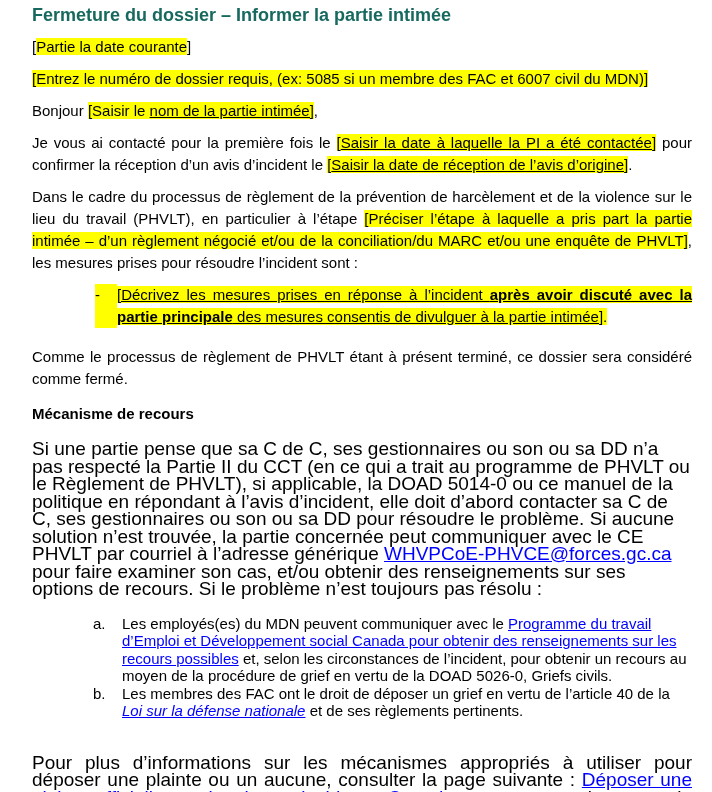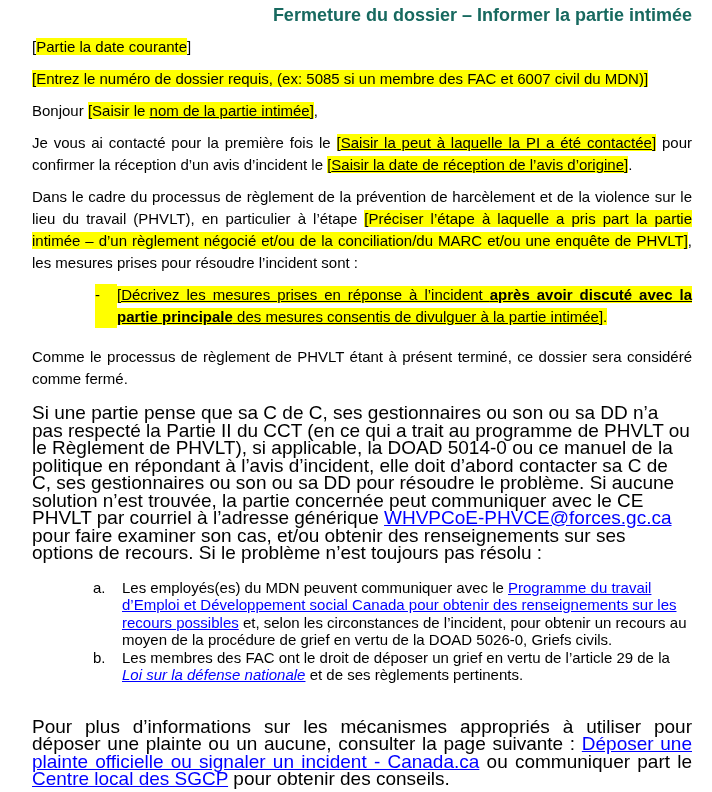--- a/index.html
+++ b/index.html
@@ -10,21 +10,21 @@
   }
   html,body{margin:0;padding:0;}
   body{
     width:712px;height:792px;overflow:hidden;
     background:#ffffff;color:var(--text);
     font-family:"Liberation Sans","DejaVu Sans",sans-serif;
   }
   .page{padding:2px 20px 0 32px;}
   .title{
     font-size:18px;line-height:26px;font-weight:bold;
-    text-align:right;color:var(--title);
+    text-align:left;color:var(--title);
     margin:0 0 8px 0;
   }
   p{margin:0;}
   .t{font-size:15px;line-height:22px;margin-bottom:10px;}
   .s{font-size:19px;line-height:17.5px;}
   .justify{text-align:justify;}
   .hl{background:var(--hl);}
   .u{text-decoration:underline;}
   .b{font-weight:bold;}
   .i{font-style:italic;}
@@ -46,39 +46,40 @@
 <div class="page">
 
   <h1 class="title">Fermeture du dossier – Informer la partie intimée</h1>
 
   <p class="t"><span>[</span><span class="hl">Partie la date courante</span><span>]</span></p>
 
   <p class="t"><span class="hl">[Entrez le numéro de dossier requis, (ex: 5085 si un membre des FAC et 6007 civil du MDN)]</span></p>
 
   <p class="t"><span>Bonjour </span><span class="hl">[Saisir le </span><span class="hl u">nom de la partie intimée]</span><span>,</span></p>
 
-  <p class="t justify"><span>Je vous ai contacté pour la première fois le </span><span class="hl">[</span><span class="hl u">Saisir la peut à laquelle la PI a été contactée]</span><span> pour confirmer la réception d’un avis d’incident le </span><span class="hl">[</span><span class="hl u">Saisir la date de réception de l’avis d’origine]</span><span>.</span></p>
+  <p class="t justify"><span>Je vous ai contacté pour la première fois le </span><span class="hl">[</span><span class="hl u">Saisir la date à laquelle la PI a été contactée]</span><span> pour confirmer la réception d’un avis d’incident le </span><span class="hl">[</span><span class="hl u">Saisir la date de réception de l’avis d’origine]</span><span>.</span></p>
 
   <p class="t justify"><span>Dans le cadre du processus de règlement de la prévention de harcèlement et de la violence sur le lieu du travail (PHVLT), en particulier à l’étape </span><span class="hl">[Préciser l’étape à laquelle a pris part la partie intimée – d’un règlement négocié et/ou de la conciliation/du MARC et/ou une enquête de PHVLT]</span><span>, les mesures prises pour résoudre l’incident sont :</span></p>
 
   <div class="bullet">
     <span class="bmk hl">-</span>
     <div class="bct"><span class="hl u">[Décrivez les mesures prises en réponse à l’incident </span><span class="hl u b">après avoir discuté avec la partie principale</span><span class="hl u"> des mesures consentis de divulguer à la partie intimée]</span><span class="hl">.</span></div>
   </div>
 
   <p class="t justify mb14"><span>Comme le processus de règlement de PHVLT étant à présent terminé, ce dossier sera considéré comme fermé.</span></p>
 
+  <h2 class="section-heading">Mécanisme de recours</h2>
 
   <p class="s mb17"><span>Si une partie pense que sa C de C, ses gestionnaires ou son ou sa DD n’a pas respecté la Partie II du CCT (en ce qui a trait au programme de PHVLT ou le Règlement de PHVLT), si applicable, la DOAD 5014-0 ou ce manuel de la politique en répondant à l’avis d’incident, elle doit d’abord contacter sa C de C, ses gestionnaires ou son ou sa DD pour résoudre le problème. Si aucune solution n’est trouvée, la partie concernée peut communiquer avec le CE PHVLT par courriel à l’adresse générique </span><a class="lnk" href="#">WHVPCoE-PHVCE@forces.gc.ca</a><span> pour faire examiner son cas, et/ou obtenir des renseignements sur ses options de recours. Si le problème n’est toujours pas résolu :</span></p>
 
   <div class="li">
     <span class="mk">a.</span>
     <div class="ct"><span>Les employés(es) du MDN peuvent communiquer avec le </span><a class="lnk" href="#">Programme du travail d’Emploi et Développement social Canada pour obtenir des renseignements sur les recours possibles</a><span> et, selon les circonstances de l’incident, pour obtenir un recours au moyen de la procédure de grief en vertu de la DOAD 5026-0, Griefs civils.</span></div>
   </div>
 
   <div class="li mb34">
     <span class="mk">b.</span>
-    <div class="ct"><span>Les membres des FAC ont le droit de déposer un grief en vertu de l’article 29 de la </span><a class="i lnk" href="#">Loi sur la défense nationale</a><span> et de ses règlements pertinents.</span></div>
+    <div class="ct"><span>Les membres des FAC ont le droit de déposer un grief en vertu de l’article 40 de la </span><a class="i lnk" href="#">Loi sur la défense nationale</a><span> et de ses règlements pertinents.</span></div>
   </div>
 
   <p class="s justify"><span>Pour plus d’informations sur les mécanismes appropriés à utiliser pour déposer une plainte ou un aucune, consulter la page suivante : </span><a class="lnk" href="#">Déposer une plainte officielle ou signaler un incident - Canada.ca</a><span> ou communiquer part le </span><a class="lnk" href="#">Centre local des SGCP</a><span> pour obtenir des conseils.</span></p>
 
 </div>
 
 </body></html>

